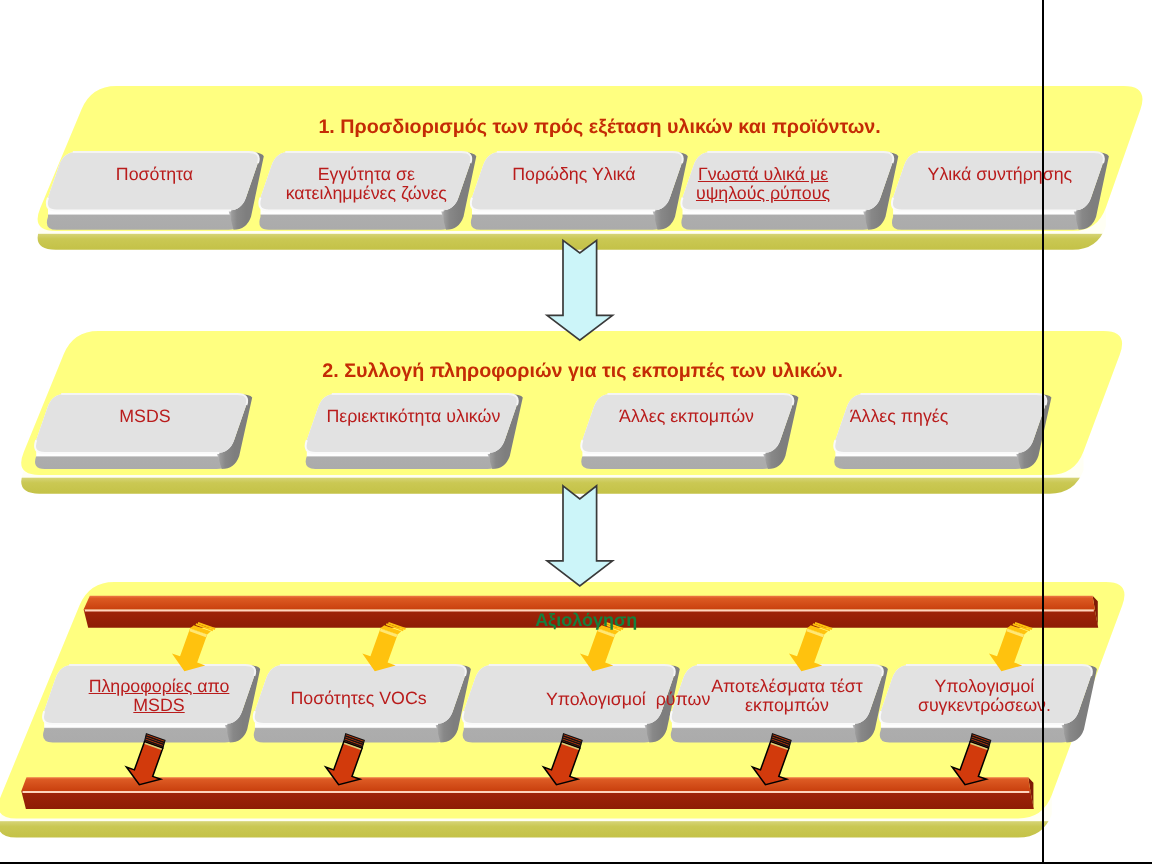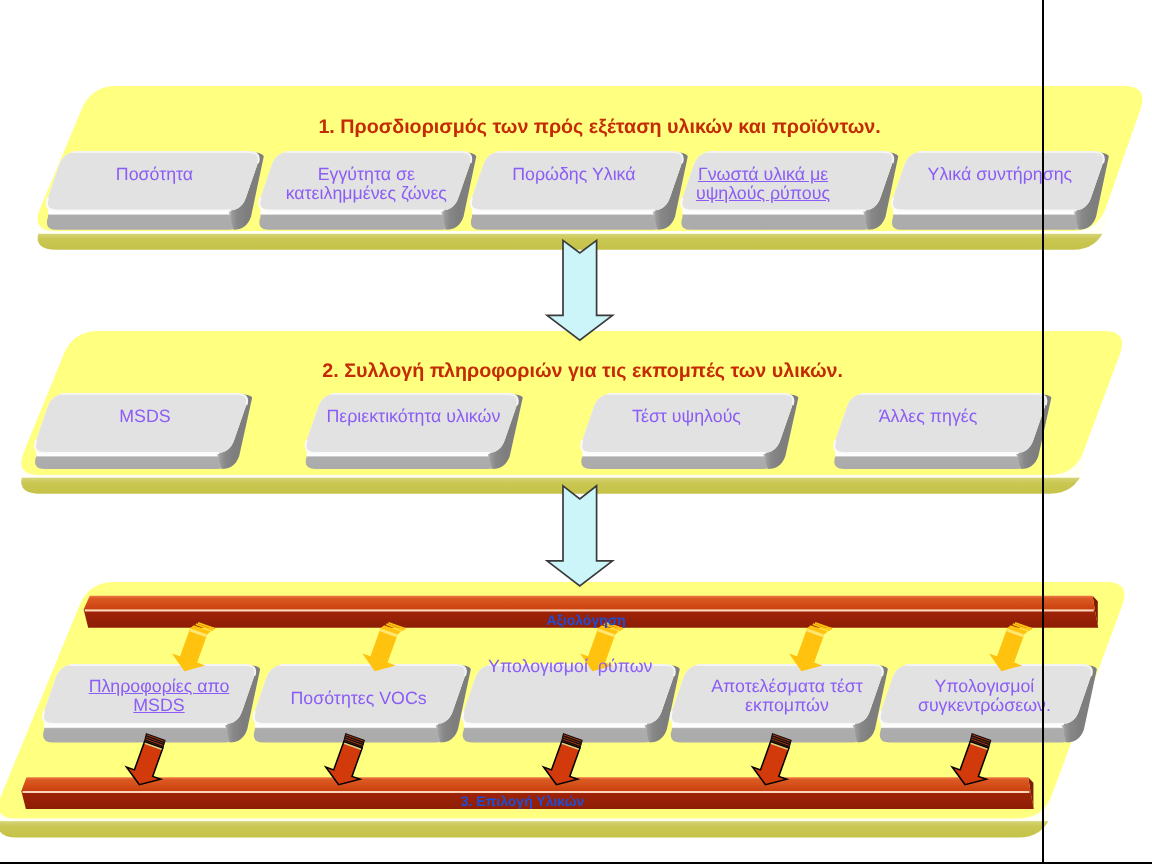--- a/index.html
+++ b/index.html
@@ -2,22 +2,22 @@
 <html><head>
 <meta charset="utf-8">
 <title>Διάγραμμα επιλογής υλικών</title>
 <style>
   html,body{margin:0;padding:0;background:#ffffff;}
   body{width:1152px;height:864px;overflow:hidden;font-family:"Liberation Sans",sans-serif;-webkit-font-smoothing:antialiased;text-rendering:geometricPrecision;}
   #stage{position:relative;width:1044px;height:864px;background:#fff;}
   #gfx{position:absolute;left:0;top:0;width:1152px;height:864px;}
   .tx{position:absolute;white-space:pre;text-align:center;line-height:18.8px;-webkit-font-smoothing:antialiased;}
   .panel-title{color:#C42B05;font-weight:bold;font-size:19.7px;font-family:"Liberation Sans",sans-serif;}
-  .box-label{color:#8b5cf6;font-size:17.8px;font-family:"Liberation Sans",sans-serif;}
-  .bar-label{color:#1d4ed8;font-weight:bold;font-size:14px;font-family:"Liberation Sans",sans-serif;}
+  .box-label{color:#b91c1c;font-size:17.8px;font-family:"Liberation Sans",sans-serif;}
+  .bar-label{color:#15803d;font-weight:bold;font-size:18px;font-family:"Liberation Sans",sans-serif;}
   .edge-right{position:absolute;right:0;top:0;width:2px;height:864px;background:#000;z-index:9;}
   .edge-bottom{position:absolute;left:0;bottom:0;width:1152px;height:2px;background:#000;z-index:9;}
 </style>
 </head>
 <body>
 
 <div id="stage">
 <div class="edge-right"></div>
 <div class="edge-bottom"></div>
 <svg id="gfx" viewBox="0 0 1152 864">
@@ -347,25 +347,24 @@
 <div class="tx panel-title" style="left:0;top:362.2px;width:1165.4px;">2. Συλλογή πληροφοριών για τις εκπομπές των υλικών.</div>
 <div class="tx box-label" style="left:14.5px;top:164.8px;width:280px;">Ποσότητα</div>
 <div class="tx box-label" style="left:433.9px;top:164.8px;width:280px;">Πορώδης Υλικά</div>
 <div class="tx box-label" style="left:226.3px;top:164.8px;width:280px;">Εγγύτητα σε
 κατειλημμένες ζώνες</div>
 <div class="tx box-label" style="left:623.0px;top:164.8px;width:280px;text-decoration:underline;">Γνωστά υλικά με
 υψηλούς ρύπους</div>
 <div class="tx box-label" style="left:859.9px;top:164.8px;width:280px;">Υλικά συντήρησης</div>
 <div class="tx box-label" style="left:5.0px;top:406.9px;width:280px;">MSDS</div>
 <div class="tx box-label" style="left:273.4px;top:406.9px;width:280px;">Περιεκτικότητα υλικών</div>
-<div class="tx box-label" style="left:546.5px;top:406.9px;width:280px;">Τέστ υψηλούς</div>
-<div class="tx box-label" style="left:788px;top:406.9px;width:280px;">Άλλες πηγές</div>
+<div class="tx box-label" style="left:546.5px;top:406.9px;width:280px;">Άλλες εκπομπών</div>
+<div class="tx box-label" style="left:759px;top:406.9px;width:280px;">Άλλες πηγές</div>
 <div class="tx box-label" style="left:19px;top:677.3px;width:280px;text-decoration:underline;">Πληροφορίες απο
 MSDS</div>
 <div class="tx box-label" style="left:218.6px;top:677.3px;width:280px;margin-top:12px;">Ποσότητες VOCs</div>
-<div class="tx box-label" style="left:430.3px;top:657px;width:280px;">Υπολογισμοί  ρύπων</div>
+<div class="tx box-label" style="left:430.3px;top:690px;width:280px;text-align:right;">Υπολογισμοί  ρύπων</div>
 <div class="tx box-label" style="left:647px;top:677.3px;width:280px;">Αποτελέσματα τέστ
 εκπομπών</div>
 <div class="tx box-label" style="left:844.4px;top:677.3px;width:280px;">Υπολογισμοί
 συγκεντρώσεων.</div>
 <div class="tx bar-label" style="left:446.2px;top:611.0px;width:280px;">Αξιολόγηση</div>
-<div class="tx bar-label" style="left:382.5px;top:792.4px;width:280px;">3. Επιλογή Υλικών</div>
 </div>
 
 </body></html>

